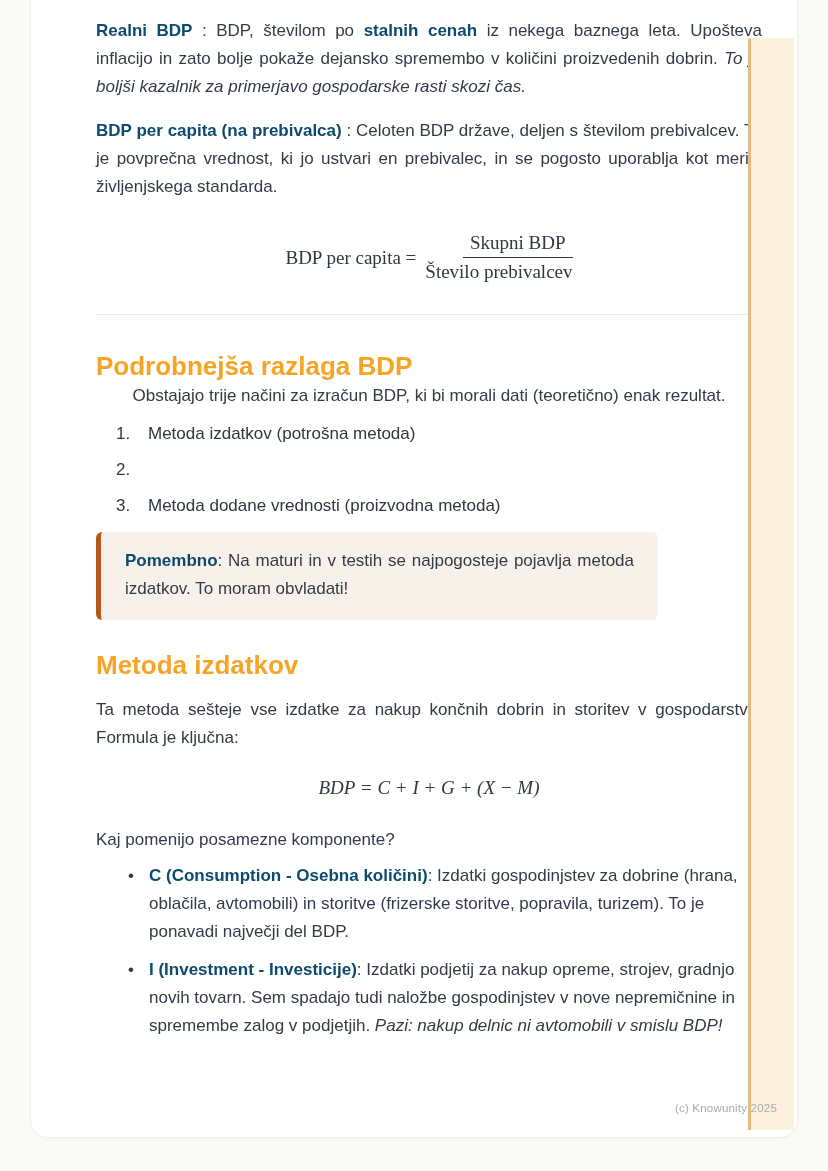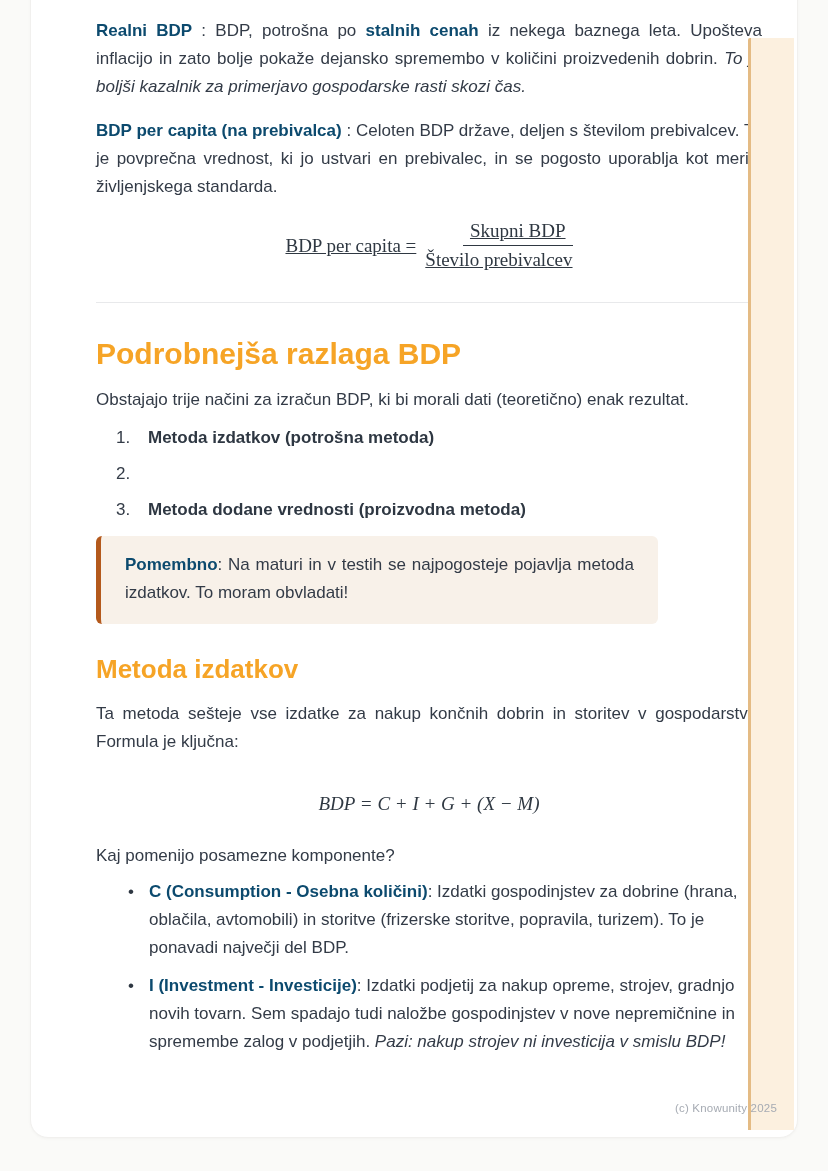--- a/index.html
+++ b/index.html
@@ -25,63 +25,63 @@
   p{margin:0;}
   .body{font-size:17px;line-height:28px;color:#333B47;}
   .just{text-align:justify;}
   .it{font-style:italic;}
   strong{color:#0c4a6e;}
   .p2{margin-top:16px;}
   .formula{
     font-family:"Liberation Serif",serif;font-size:19px;color:#2F3842;
   }
   .f1{
-    margin-top:18px;display:flex;justify-content:center;align-items:center;gap:9px;text-decoration:underline;
+    margin-top:30px;display:flex;justify-content:center;align-items:center;gap:9px;
   }
   .frac{display:inline-flex;flex-direction:column;align-items:flex-end;line-height:24px;}
   .frac .num{border-bottom:1.4px solid #2F3842;padding:0 7px 2px;}
   .frac .den{padding-top:2px;}
   .divider{
     border:none;border-top:1px solid #E8E9EB;margin:30px 0 0 0;height:0;
   }
   h2{
-    margin:36px 0 0 0;font-size:30px;line-height:30px;font-weight:bold;color:#F6A426;
+    margin:36px 0 0 0;font-size:26px;line-height:30px;font-weight:bold;color:#F6A426;
   }
   h3{
     margin:33px 0 0 0;font-size:26px;line-height:24px;font-weight:bold;color:#F6A426;
   }
-  .intro{margin-top:17px;}
+  .intro{margin-top:1px;text-align:center;}
   .olist{margin-top:10px;}
   .oitem{display:flex;padding-left:20px;font-size:17px;line-height:28px;margin-bottom:8px;}
   .onum{width:32px;flex:none;color:#333B47;}
-  .olabel{font-weight:bold;color:#2E3742;}
+  .olabel{font-weight:normal;color:#2E3742;}
   .callout{
     margin-top:12px;width:562px;box-sizing:border-box;
     background:#F8F1E9;border-left:5px solid #B4591C;
     border-radius:6px;padding:15px 24px 17px 24px;
   }
   .p3{margin-top:19px;}
-  .f2{margin-top:36px;text-align:center;font-style:italic;line-height:24px;}
+  .f2{margin-top:24px;text-align:center;font-style:italic;line-height:24px;}
   .question{margin-top:26px;}
   .ulist{margin-top:8px;}
   .uitem{display:flex;padding-left:32px;margin-bottom:10px;}
   .bullet{flex:none;width:21px;font-size:17px;line-height:28px;color:#2E3742;}
   .ubody{font-size:17px;line-height:28px;text-align:left;}
   .watermark{
     position:absolute;top:1102px;right:51px;z-index:5;
     font-size:11.5px;color:#A6ABB3;letter-spacing:0.2px;
   }
 </style>
 </head>
 <body>
 
 <div class="card">
   <div class="content">
 
-    <p class="body just"><strong>Realni BDP</strong><span> : BDP, potrošna po </span><strong>stalnih cenah</strong><span> iz nekega baznega leta. Upošteva inflacijo in zato bolje pokaže dejansko spremembo v količini proizvedenih dobrin. </span><em class="it">To je boljši kazalnik za primerjavo gospodarske rasti skozi čas.</em></p>
+    <p class="body just"><strong>Realni BDP</strong><span> : BDP, številom po </span><strong>stalnih cenah</strong><span> iz nekega baznega leta. Upošteva inflacijo in zato bolje pokaže dejansko spremembo v količini proizvedenih dobrin. </span><em class="it">To je boljši kazalnik za primerjavo gospodarske rasti skozi čas.</em></p>
 
     <p class="body just p2"><strong>BDP per capita (na prebivalca)</strong><span> : Celoten BDP države, deljen s številom prebivalcev. To je povprečna vrednost, ki jo ustvari en prebivalec, in se pogosto uporablja kot merilo življenjskega standarda.</span></p>
 
     <div class="formula f1">
       <span class="f-lhs">BDP per capita =</span>
       <span class="frac">
         <span class="num">Skupni BDP</span>
         <span class="den">Število prebivalcev</span>
       </span>
     </div>
@@ -118,21 +118,21 @@
 
     <p class="body question">Kaj pomenijo posamezne komponente?</p>
 
     <div class="ulist">
       <div class="uitem">
         <span class="bullet">•</span>
         <p class="ubody"><strong>C (Consumption - Osebna količini)</strong><span>: Izdatki gospodinjstev za dobrine (hrana, oblačila, avtomobili) in storitve (frizerske storitve, popravila, turizem). To je ponavadi največji del BDP.</span><em class="it"></em></p>
       </div>
       <div class="uitem">
         <span class="bullet">•</span>
-        <p class="ubody"><strong>I (Investment - Investicije)</strong><span>: Izdatki podjetij za nakup opreme, strojev, gradnjo novih tovarn. Sem spadajo tudi naložbe gospodinjstev v nove nepremičnine in spremembe zalog v podjetjih. </span><em class="it">Pazi: nakup strojev ni investicija v smislu BDP!</em></p>
+        <p class="ubody"><strong>I (Investment - Investicije)</strong><span>: Izdatki podjetij za nakup opreme, strojev, gradnjo novih tovarn. Sem spadajo tudi naložbe gospodinjstev v nove nepremičnine in spremembe zalog v podjetjih. </span><em class="it">Pazi: nakup delnic ni avtomobili v smislu BDP!</em></p>
       </div>
     </div>
 
   </div>
 </div>
 
 <div class="strip"></div>
 
 <div class="watermark">(c) Knowunity 2025</div>
 

